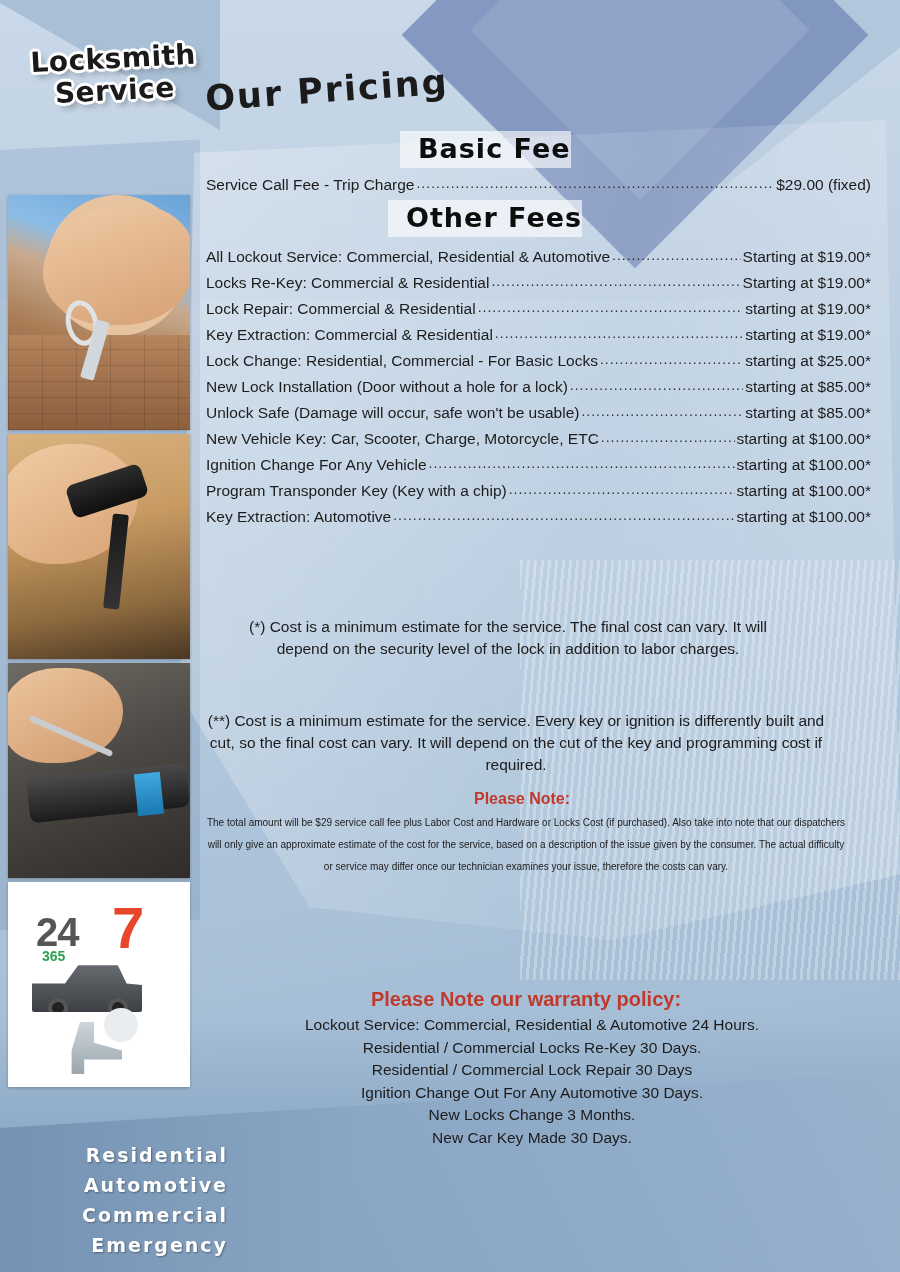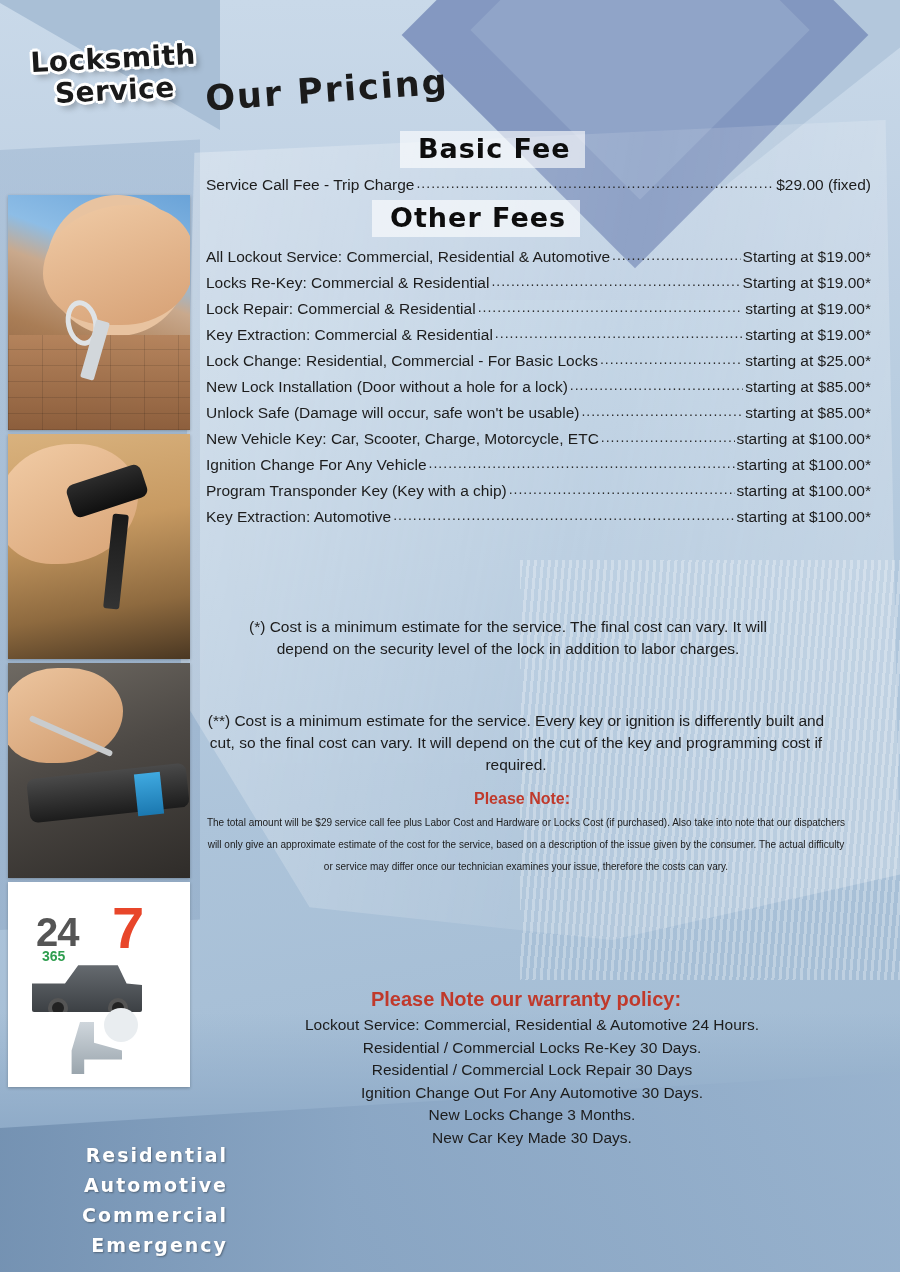--- a/index.html
+++ b/index.html
@@ -236,25 +236,25 @@
     transform: rotate(-4deg);
   }
 
   .section-title {
     position: absolute;
     font-family: "DejaVu Sans", sans-serif;
     font-weight: bold;
     font-size: 27px;
     color: #0d0d0d;
     background: rgba(255,255,255,.62);
-    padding: 2px 14px 4px 18px;
+    padding: 2px 0 4px 18px;
     letter-spacing: 1px;
   }
   #title-basic { left: 400px; top: 131px; }
-  #title-other { left: 372px; top: 200px; }
+  #title-other { left: 388px; top: 200px; }
 
   
   .price-list { position: absolute; left: 206px; width: 665px; }
   #basic-list { top: 172px; }
   #other-list { top: 244px; }
 
   .price-row {
     display: flex;
     align-items: baseline;
     font-size: 15.5px;

